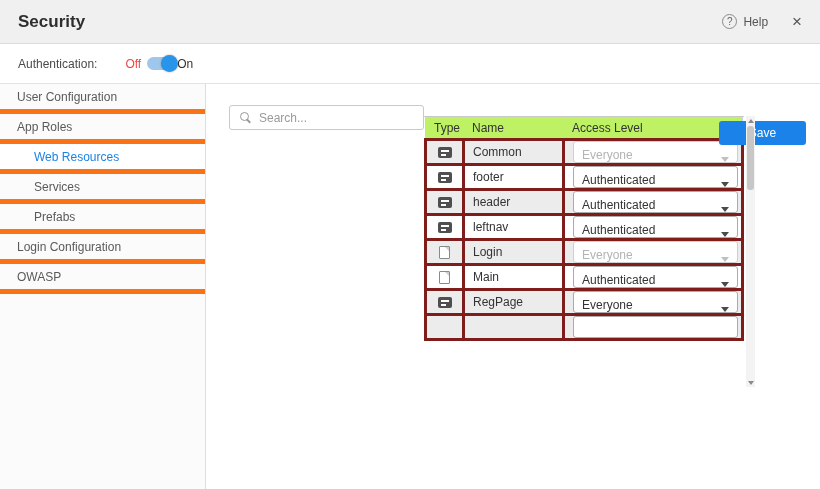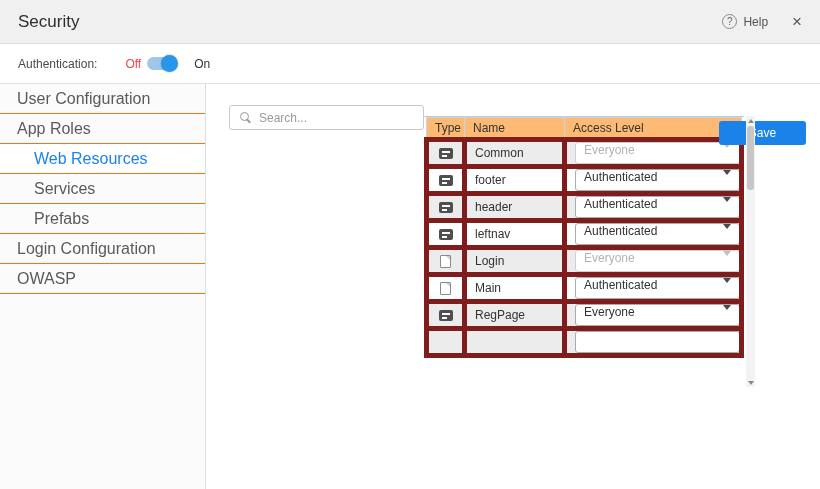--- a/index.html
+++ b/index.html
@@ -2,72 +2,72 @@
 <html><head>
 <meta charset="utf-8">
 <style>
   *{margin:0;padding:0;box-sizing:border-box}
   html,body{width:820px;height:489px}
   body{font-family:"Liberation Sans",sans-serif;background:#fff;color:#333;overflow:hidden}
   .app{width:820px;height:489px;display:flex;flex-direction:column;overflow:hidden;background:#fff}
 
   
   .titlebar{height:44px;flex:0 0 44px;background:#f0f0f0;border-bottom:1px solid #dcdcdc;display:flex;align-items:center;padding:0 18px}
-  .title{font-size:17px;font-weight:400;color:#2e2e2e}
+  .title{font-size:17px;font-weight:700;color:#2e2e2e}
   .titlebar-right{margin-left:auto;display:flex;align-items:center}
   .help-btn{display:flex;align-items:center;gap:6px;cursor:pointer;color:#555;font-size:12px}
   .help-icon{width:15px;height:15px;border:1px solid #8a8a8a;border-radius:50%;font-size:10px;display:flex;align-items:center;justify-content:center;color:#666}
   .close-btn{margin-left:24px;font-size:17px;color:#555;cursor:pointer;line-height:1}
 
   
   .auth-bar{height:40px;flex:0 0 40px;border-bottom:1px solid #e3e3e3;display:flex;align-items:center;padding:0 18px;font-size:12px;color:#4a4a4a;background:#fff}
   .auth-label{margin-right:28px}
   .lbl-off{margin-right:6px;color:#ef4444}
-  .lbl-on{margin-left:17px;color:#333}
+  .lbl-on{margin-left:0;color:#333}
   .toggle{width:30px;height:13px;border-radius:7px;background:#c9c9c9;position:relative;cursor:pointer;display:inline-block}
   .toggle.on{background:#9fc7ec}
   .toggle .knob{width:17px;height:17px;border-radius:50%;background:#aaa;position:absolute;top:-2px;left:-1px;box-shadow:0 0 2px rgba(0,0,0,.35)}
   .toggle.on .knob{left:auto;right:-1px;background:#2795e9}
 
   
   .main{flex:1;display:flex;min-height:0}
   .sidebar{width:206px;flex:0 0 206px;background:#fbfbfb;border-right:1px solid #ddd}
-  .side-item{height:30px;display:flex;align-items:center;padding-left:17px;font-size:16px;color:#5a5a5a;border-bottom:1px solid #f97316;cursor:pointer;background:#fbfbfb}
+  .side-item{height:30px;display:flex;align-items:center;padding-left:17px;font-size:12px;color:#5a5a5a;border-bottom:5px solid #f97316;cursor:pointer;background:#fbfbfb}
   .side-item.level1{padding-left:34px}
   .side-item.state-expanded{color:#1a82e8;background:#f3f3f3}
   .side-item.state-active{color:#1a82e8;background:#fff}
 
   .content{flex:1;position:relative;padding:21px 13px 0 23px;display:flex;flex-direction:row;background:#fff;min-width:0}
 
   
   .search-box{width:226px;height:25px;border:1px solid #c9c9c9;border-radius:3px;display:flex;align-items:center;padding:0 9px;gap:7px;background:#fff}
   .search-icon{width:13px;height:13px;position:relative;display:inline-block;flex:0 0 13px}
   .search-icon::before{content:"";position:absolute;width:7px;height:7px;border:1px solid #999;border-radius:50%;left:1px;top:1px}
   .search-icon::after{content:"";position:absolute;width:5px;height:2px;background:#999;transform:rotate(45deg);left:7px;top:9px}
   .search-input{border:0;outline:0;flex:1;font-size:12px;font-family:inherit;color:#333;background:transparent;min-width:0}
   .search-input::placeholder{color:#9a9a9a}
 
   
   .table-area{margin-top:11px;display:flex;align-items:flex-start}
   .table-scroll{height:271px;overflow:hidden;flex:1;border-top:1px solid #c9c9c9}
   table{width:100%;border-collapse:collapse;table-layout:fixed;font-size:12px}
-  th{height:22px;background:#fdba74;border:1px solid #c3d5ea;font-weight:400;text-align:left;padding:0 8px;color:#333}
+  th{height:22px;background:#bef264;border:1px solid #c3d5ea;font-weight:400;text-align:left;padding:0 8px;color:#333}
   th:first-child{width:38px}
   th:nth-child(2){width:100px}
-  td{height:18px;border:5px solid #7f1d1d;padding:0 8px;color:#333;background:#fff}
+  td{height:18px;border:3px solid #7f1d1d;padding:0 8px;color:#333;background:#fff}
   tr.alt td{background:#ececec}
   .type-cell{text-align:center;padding:0}
   .t-icon{display:inline-block;vertical-align:middle}
   .t-widget{width:14px;height:11px;background:#4f4f4f;border-radius:2px;position:relative}
   .t-widget::before{content:"";position:absolute;left:3px;right:3px;top:3px;height:2px;background:#fff}
   .t-widget::after{content:"";position:absolute;left:3px;right:6px;top:7px;height:2px;background:#fff}
   .t-page{width:11px;height:13px;border:1px solid #8a8a8a;border-radius:1px;background:#fff;position:relative}
   .t-page::before{content:"";position:absolute;top:0;right:0;border-style:solid;border-width:0 4px 4px 0;border-color:transparent #cfcfcf transparent transparent}
 
-  .dropdown{width:165px;height:22px;border:1px solid #ababab;border-radius:3px;background:#fff;display:flex;align-items:flex-start;justify-content:space-between;padding:0 8px;cursor:pointer}
+  .dropdown{width:165px;height:22px;border:1px solid #ababab;border-radius:3px;background:#fff;display:flex;align-items:flex-end;justify-content:space-between;padding:0 8px;cursor:pointer}
   .dd-label{font-size:12px;color:#333;white-space:nowrap}
   .dd-caret{width:0;height:0;border-left:4px solid transparent;border-right:4px solid transparent;border-top:5px solid #4a4a4a}
   .dropdown.disabled{border-color:#cfcfcf}
   .dropdown.disabled .dd-label{color:#b3b3b3}
   .dropdown.disabled .dd-caret{border-top-color:#bfbfbf}
 
   
   .vscroll{width:9px;height:271px;background:#f3f3f3;margin-left:2px;position:relative;flex:0 0 9px}
   .sb-arrow{position:absolute;left:0;width:9px;height:9px;display:flex;align-items:center;justify-content:center;cursor:pointer}
   .sb-arrow.up{top:0}

